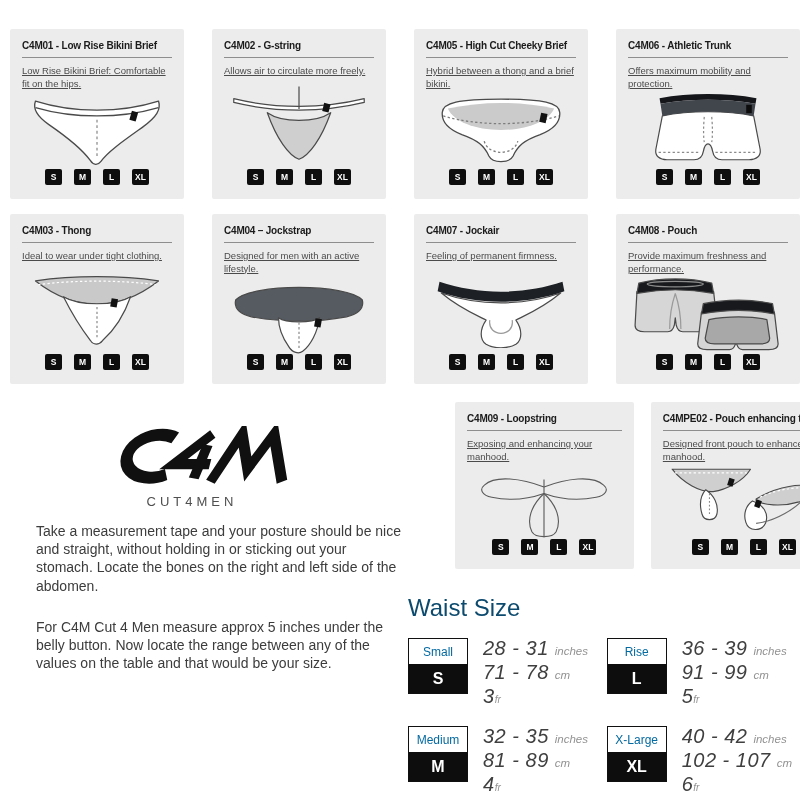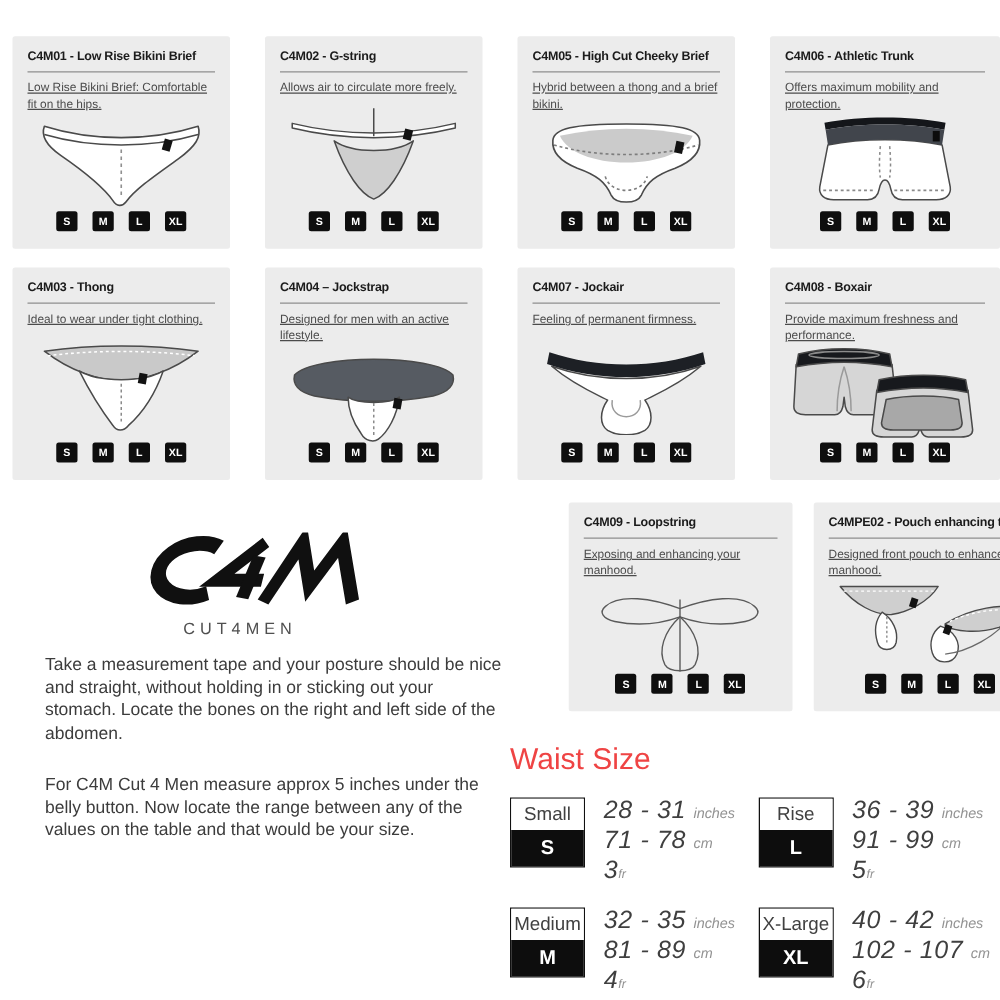--- a/index.html
+++ b/index.html
@@ -21,26 +21,26 @@
   .badge{width:17px;height:16px;background:#0e0e0e;color:#fff;border-radius:2px;
          font-size:8.5px;font-weight:bold;display:flex;align-items:center;justify-content:center;}
   
   .logo-block{position:absolute;top:426px;left:58px;width:268px;text-align:center;}
   .logo-sub{font-size:13px;letter-spacing:4px;color:#4f4f4f;margin-top:2px;}
   
   .instructions{position:absolute;top:522px;left:36px;width:366px;color:#3c3c3c;}
   .instructions p{font-size:14px;line-height:1.3;margin:0 0 23px;}
   
   .waist{position:absolute;top:594px;left:408px;width:384px;}
-  .waist-title{font-size:24px;font-weight:400;color:#ef4444;margin:0 0 16px;}
+  .waist-title{font-size:24px;font-weight:400;color:#0c4a6e;margin:0 0 16px;}
   .waist-grid{display:grid;grid-template-columns:1fr 1fr;gap:16px 18px;}
   .entry{display:flex;align-items:flex-start;}
   .size-box{width:58px;border:1.5px solid #101010;flex:0 0 auto;}
   .size-box .lbl{background:#fff;height:25px;display:flex;align-items:center;
-                 justify-content:center;font-size:15px;color:#404040;}
+                 justify-content:center;font-size:12px;color:#0369a1;}
   .size-box .ltr{background:#0d0d0d;height:29px;display:flex;align-items:center;
                  justify-content:center;font-size:16px;font-weight:bold;color:#fff;}
   .measures{margin-left:15px;font-style:italic;}
   .mline{line-height:21px;white-space:nowrap;}
   .mval{font-size:20px;color:#3f3f3f;letter-spacing:.5px;}
   .munit{font-size:11.5px;color:#929292;margin-left:6px;}
   .munit-fr{font-size:10px;color:#929292;margin-left:0;}
 </style>
 </head>
 <body>
@@ -184,21 +184,21 @@
     </div>
     <div class="sizes">
       <span class="badge">S</span>
       <span class="badge">M</span>
       <span class="badge">L</span>
       <span class="badge">XL</span>
     </div>
   </div>
 
   <div class="card">
-    <h3 class="card-title">C4M08 - Boxair</h3>
+    <h3 class="card-title">C4M08 - Pouch</h3>
     <div class="card-divider"></div>
     <p class="card-desc">Provide maximum freshness and performance.</p>
     <div class="illus">
       <svg width="160" height="86" viewBox="0 0 170 92" stroke="#4a4a4a" stroke-width="1.3" stroke-linejoin="round" fill="none">
         <path d="M9,22 C35,18 65,18 91,22 L95,58 C95,63 91,65 85,65 L58,65 C54,65 52,62 51,58 L50,50 L49,58 C48,62 46,65 42,65 L17,65 C11,65 7,63 7,58 Z" fill="#d6d6d6"></path>
         <path d="M11,13 C35,7 65,7 89,13 L91,24 C65,19 35,19 9,24 Z" fill="#17191d"></path>
         <ellipse cx="50" cy="14" rx="30" ry="3" stroke="#8c8c8c"></ellipse>
         <path d="M50,24 C46,36 44,50 44,62 M50,24 C54,36 56,50 56,62" stroke="#9a9a9a"></path>
         <path d="M78,44 C102,40 132,40 156,44 L160,78 C160,82 156,84 150,84 L122,84 C119,84 117,82 116,79 L115,75 L114,79 C113,82 111,84 108,84 L84,84 C78,84 74,82 74,78 Z" fill="#d6d6d6"></path>
         <path d="M80,35 C104,30 132,30 154,35 L156,46 C132,41 104,41 78,46 Z" fill="#17191d"></path>

